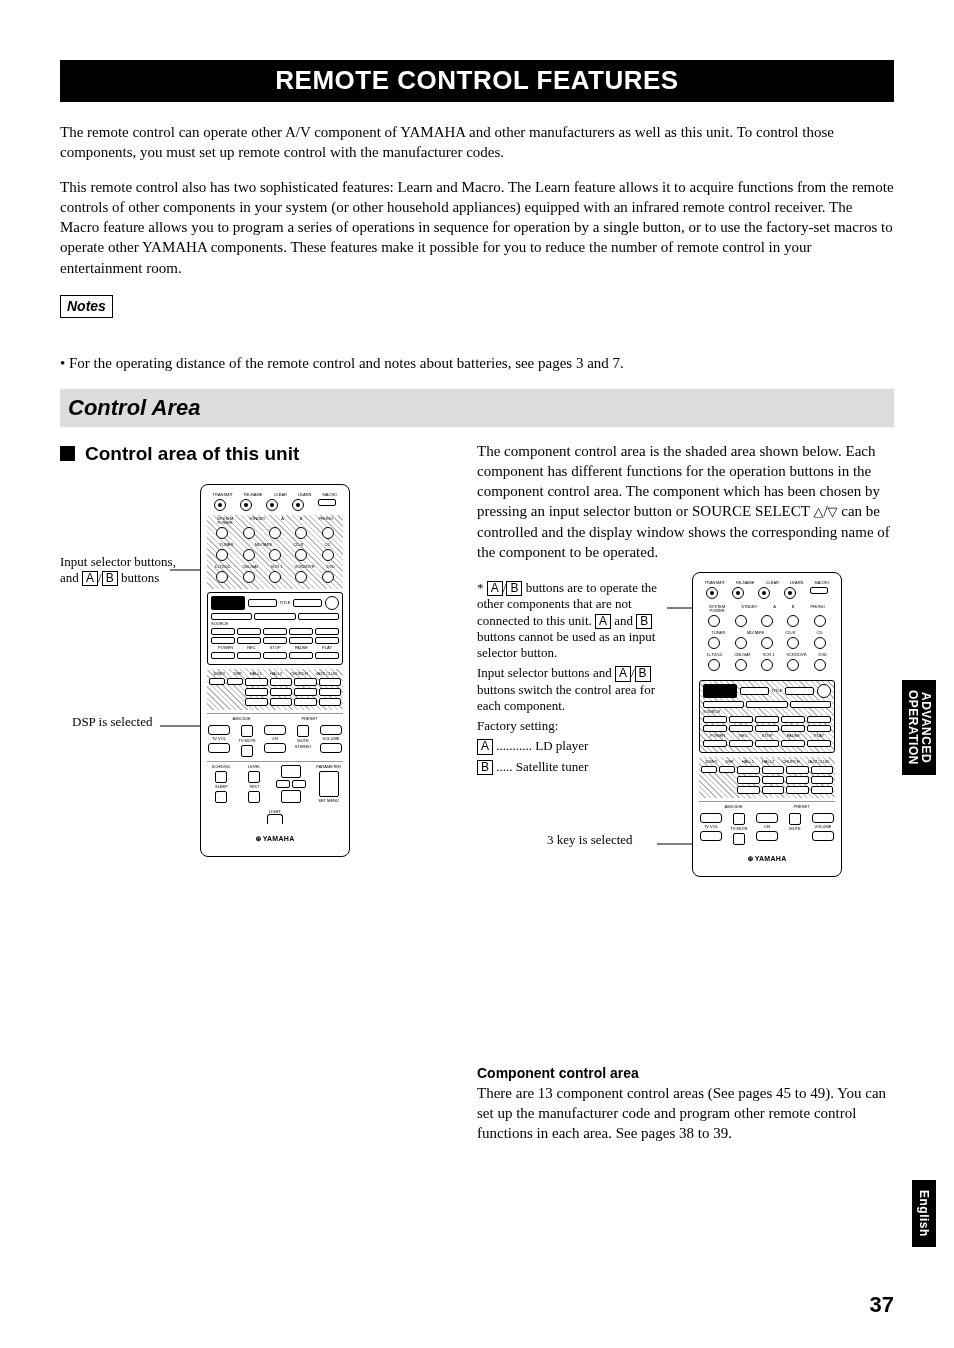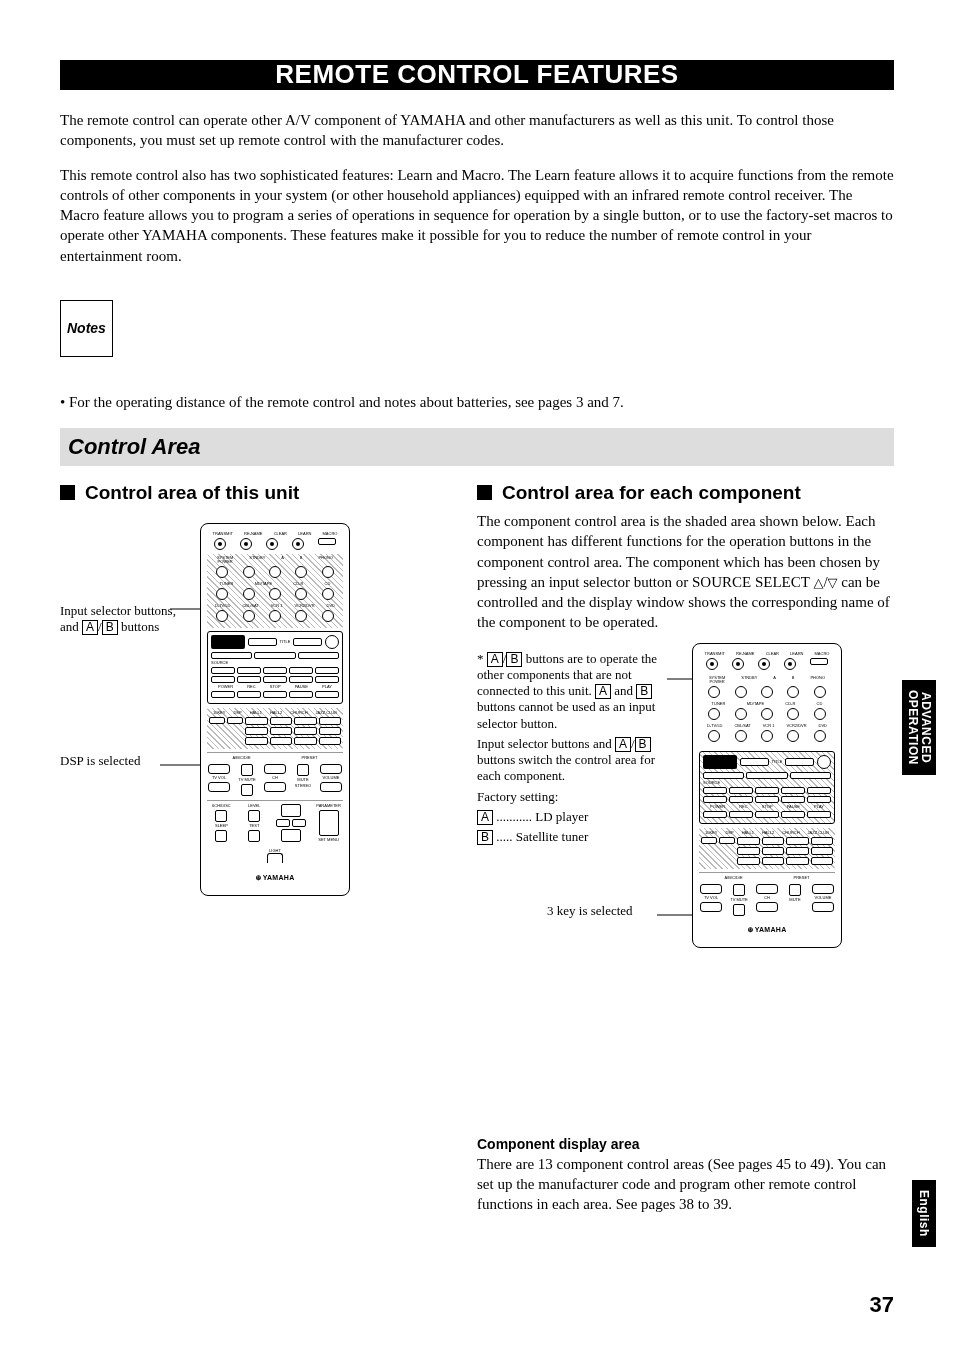--- a/index.html
+++ b/index.html
@@ -10,40 +10,40 @@
     font-size: 15px;
     line-height: 1.35;
     color: #000;
     background: #fff;
     position: relative;
     padding: 60px 60px 40px 60px;
   }
   .title-bar {
     background: #000;
     color: #fff;
-    height: 30px;
+    height: 42px;
     display: flex;
     align-items: center;
     justify-content: center;
     font-family: Arial, Helvetica, sans-serif;
     font-weight: bold;
     font-size: 26px;
     letter-spacing: 0.5px;
     margin-bottom: 20px;
   }
   .intro p { margin-bottom: 14px; text-align: left; }
   .notes-label {
     display: inline-block;
     border: 1px solid #000;
-    padding: 18px 6px;
+    padding: 1px 6px;
     font-style: italic;
     font-weight: bold;
     font-family: Arial, Helvetica, sans-serif;
     font-size: 14px;
-    margin: 20px 0 6px 0;
+    margin: 3px 0 6px 0;
   }
   .notes-list { list-style: none; padding-left: 0; margin-bottom: 16px; margin-top: 29px; }
   .notes-list li::before { content: "• "; }
   .section-bar {
     background: #ddd;
     font-style: italic;
     font-weight: bold;
     font-family: Arial, Helvetica, sans-serif;
     font-size: 22px;
     padding: 4px 8px;
@@ -150,24 +150,24 @@
 <div class="columns">
 
   <div class="col">
     <div class="subhead">
       <span class="sq"></span>
       <span>Control area of this unit</span>
     </div>
 
     <div class="diagram-area" style="height:520px;">
 
-      <div class="callout" style="left:0;top:80px;width:120px;text-align:left;margin-top:10px;">
+      <div class="callout" style="left:0;top:80px;width:120px;text-align:left;">
         <span>Input selector buttons, and </span><span class="boxed-char">A</span><span>/</span><span class="boxed-char">B</span><span> buttons</span>
       </div>
-      <div class="callout" style="left:0;top:240px;width:120px;text-align:left;">DSP is selected</div>
+      <div class="callout" style="left:12px;top:240px;width:120px;text-align:left;">DSP is selected</div>
 
       <svg class="lead" style="left:110px;top:90px;" width="30" height="12">
           <line x1="0" y1="6" x2="30" y2="6" stroke="#000"></line>
         </svg>
       <svg class="lead" style="left:100px;top:246px;" width="40" height="12">
           <line x1="0" y1="6" x2="40" y2="6" stroke="#000"></line>
         </svg>
 
       <div class="remote" style="position:absolute;left:140px;top:10px;">
         <div class="row-indicators">
@@ -366,24 +366,20 @@
               <span class="tiny">SET MENU</span>
             </div>
         </div>
         <div style="text-align:center;margin-top:6px;"><span class="tiny">LIGHT</span><br><span style="display:inline-block;border:1px solid #000;border-bottom:none;width:16px;height:10px;border-radius:3px 3px 0 0;"></span></div>
         <div class="logo">YAMAHA</div>
       </div>
     </div>
   </div>
 
   <div class="col">
-    <div class="subhead">
-      <span class="sq"></span>
-      <span>Control area for each component</span>
-    </div>
     <p>
       <span>The component control area is the shaded area shown below. Each component has different functions for the operation buttons in the component control area. The component which has been chosen by pressing an input selector button or SOURCE SELECT </span><span class="triag">△</span><span>/</span><span class="triag">▽</span><span> can be controlled and the display window shows the corresponding name of the component to be operated.</span>
     </p>
 
     <div class="diagram-area" style="height:430px;">
 
       <div class="legend-block" style="position:absolute;left:0;top:8px;width:195px;">
         <p><span>* </span><span class="boxed-char">A</span><span>/</span><span class="boxed-char">B</span><span> buttons are to operate the other components that are not connected to this unit. </span><span class="boxed-char">A</span><span> and </span><span class="boxed-char">B</span><span> buttons cannot be used as an input selector button.</span></p>
         <p><span>Input selector buttons and </span><span class="boxed-char">A</span><span>/</span><span class="boxed-char">B</span><span> buttons switch the control area for each component.</span></p>
         <p>Factory setting:</p>
@@ -566,21 +562,21 @@
               <span class="vbtn"></span>
               <span class="tiny">VOLUME</span>
               <span class="vbtn"></span>
             </div>
         </div>
         <div class="logo">YAMAHA</div>
       </div>
     </div>
 
     <div class="component-note">
-      <div class="lab">Component display area</div>
+      <div class="lab">Component control area</div>
       <div>There are 13 component control areas (See pages 45 to 49). You can set up the manufacturer code and program other remote control functions in each area. See pages 38 to 39.</div>
     </div>
   </div>
 </div>
 
 <div class="side-tab tab1">
   <span>ADVANCED</span><br><span>OPERATION</span>
 </div>
 <div class="side-tab tab2">English</div>
 

